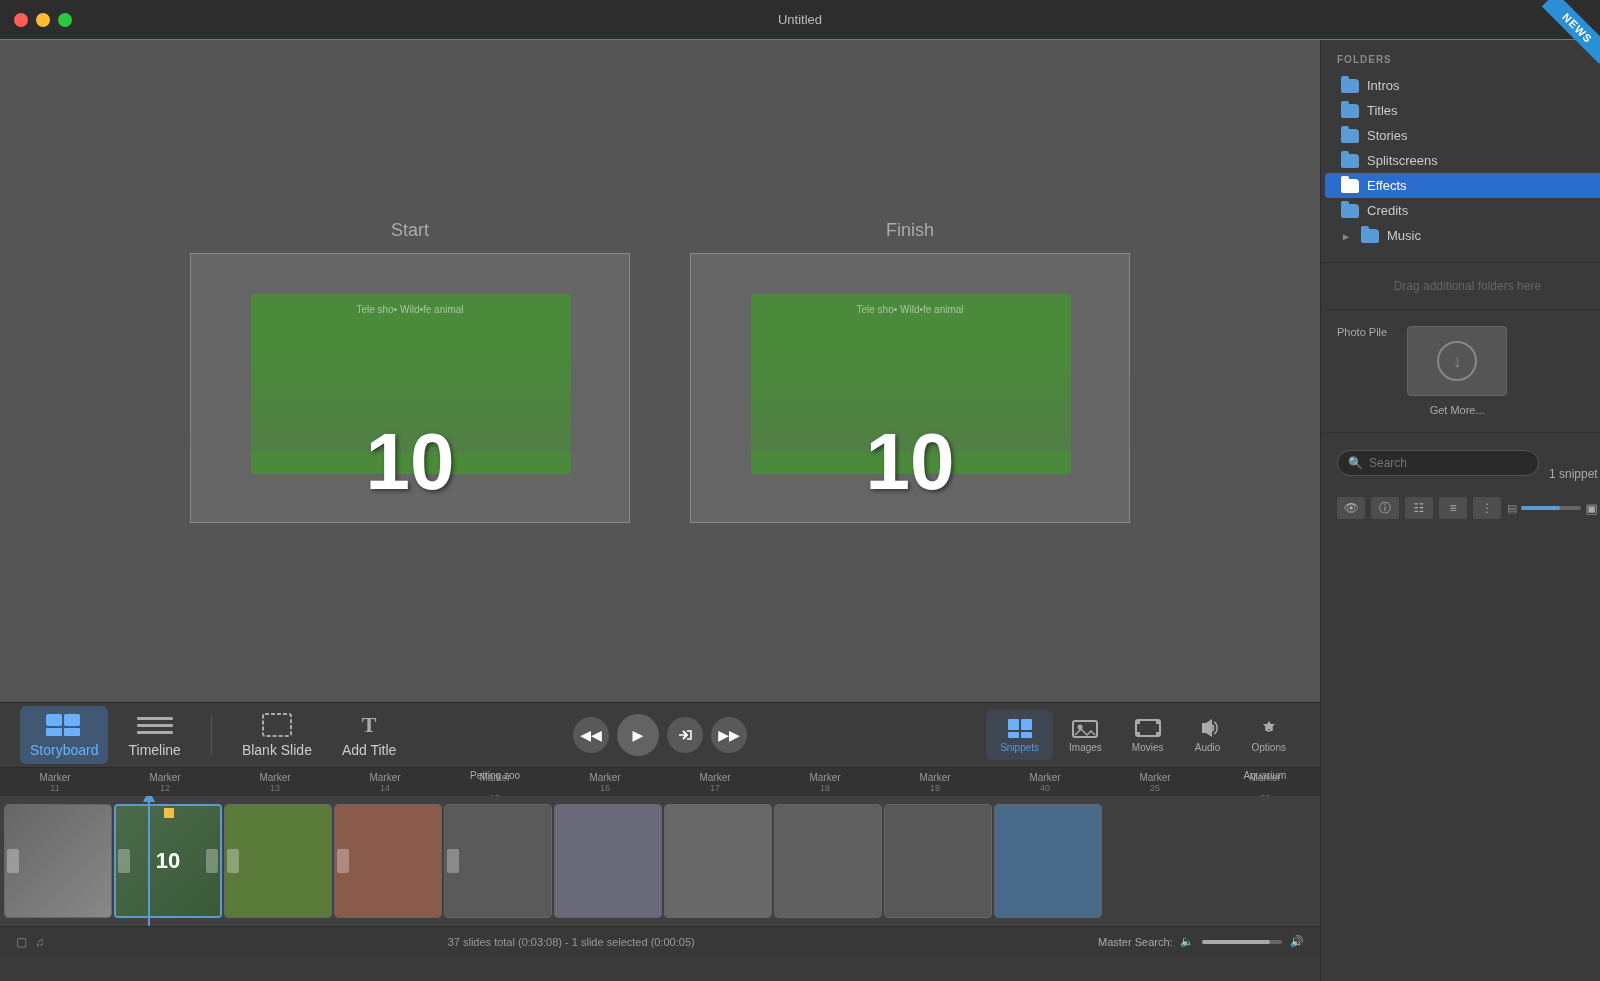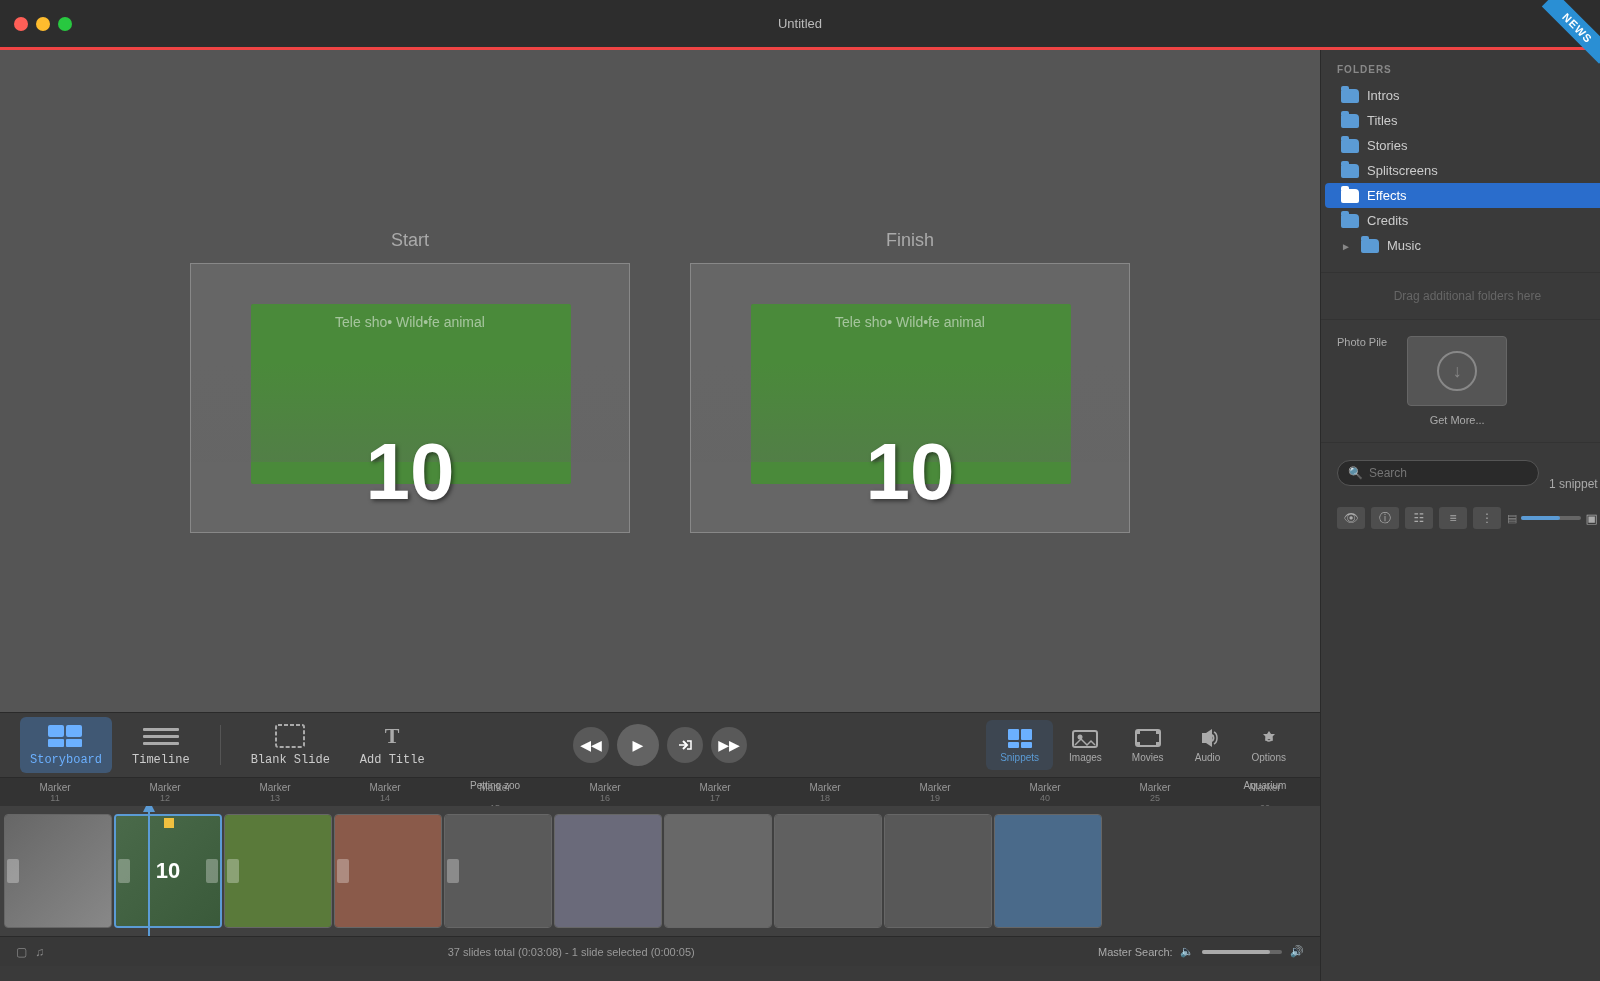--- a/index.html
+++ b/index.html
@@ -7,27 +7,27 @@
       width: 1600px;
       height: 981px;
       background: #3a3a3a;
       font-family: -apple-system, BlinkMacSystemFont, "Helvetica Neue", sans-serif;
       overflow: hidden;
       color: #ccc;
     }
 
     
     #titlebar {
-      height: 50px;
+      height: 40px;
       background: #2d2d2d;
       display: flex;
       align-items: center;
       justify-content: center;
       position: relative;
-      border-bottom: 3px solid #ef4444;
+      border-bottom: 1px solid #ef4444;
     }
     #titlebar .window-buttons {
       position: absolute;
       left: 14px;
       display: flex;
       gap: 8px;
       align-items: center;
     }
     .win-btn {
       width: 14px; height: 14px;
@@ -134,21 +134,21 @@
       font-weight: 900;
       color: white;
       text-shadow: 2px 2px 4px rgba(0,0,0,0.5);
       line-height: 1;
     }
     .scene-text {
       position: absolute;
       top: 50px; left: 50%;
       transform: translateX(-50%);
       color: rgba(255,255,255,0.5);
-      font-size: 14px;
+      font-size: 10px;
       white-space: nowrap;
     }
     .people-row {
       position: absolute;
       bottom: 70px; left: 0; right: 0;
       height: 100px;
       background: linear-gradient(to bottom, transparent, rgba(100,100,100,0.3));
     }
 
     
@@ -175,21 +175,21 @@
       cursor: pointer;
       padding: 6px 10px;
       border-radius: 6px;
       color: #ccc;
     }
     .toolbar-btn.active {
       background: rgba(70,130,200,0.4);
       color: #6bb0ff;
     }
     .toolbar-btn svg { display: block; }
-    .toolbar-btn-label { font-size: 12px; font-family: Liberation Mono, monospace; }
+    .toolbar-btn-label { font-size: 14px; }
 
     .toolbar-separator {
       width: 1px;
       height: 40px;
       background: #555;
       margin: 0 10px;
     }
 
     
     .transport {

